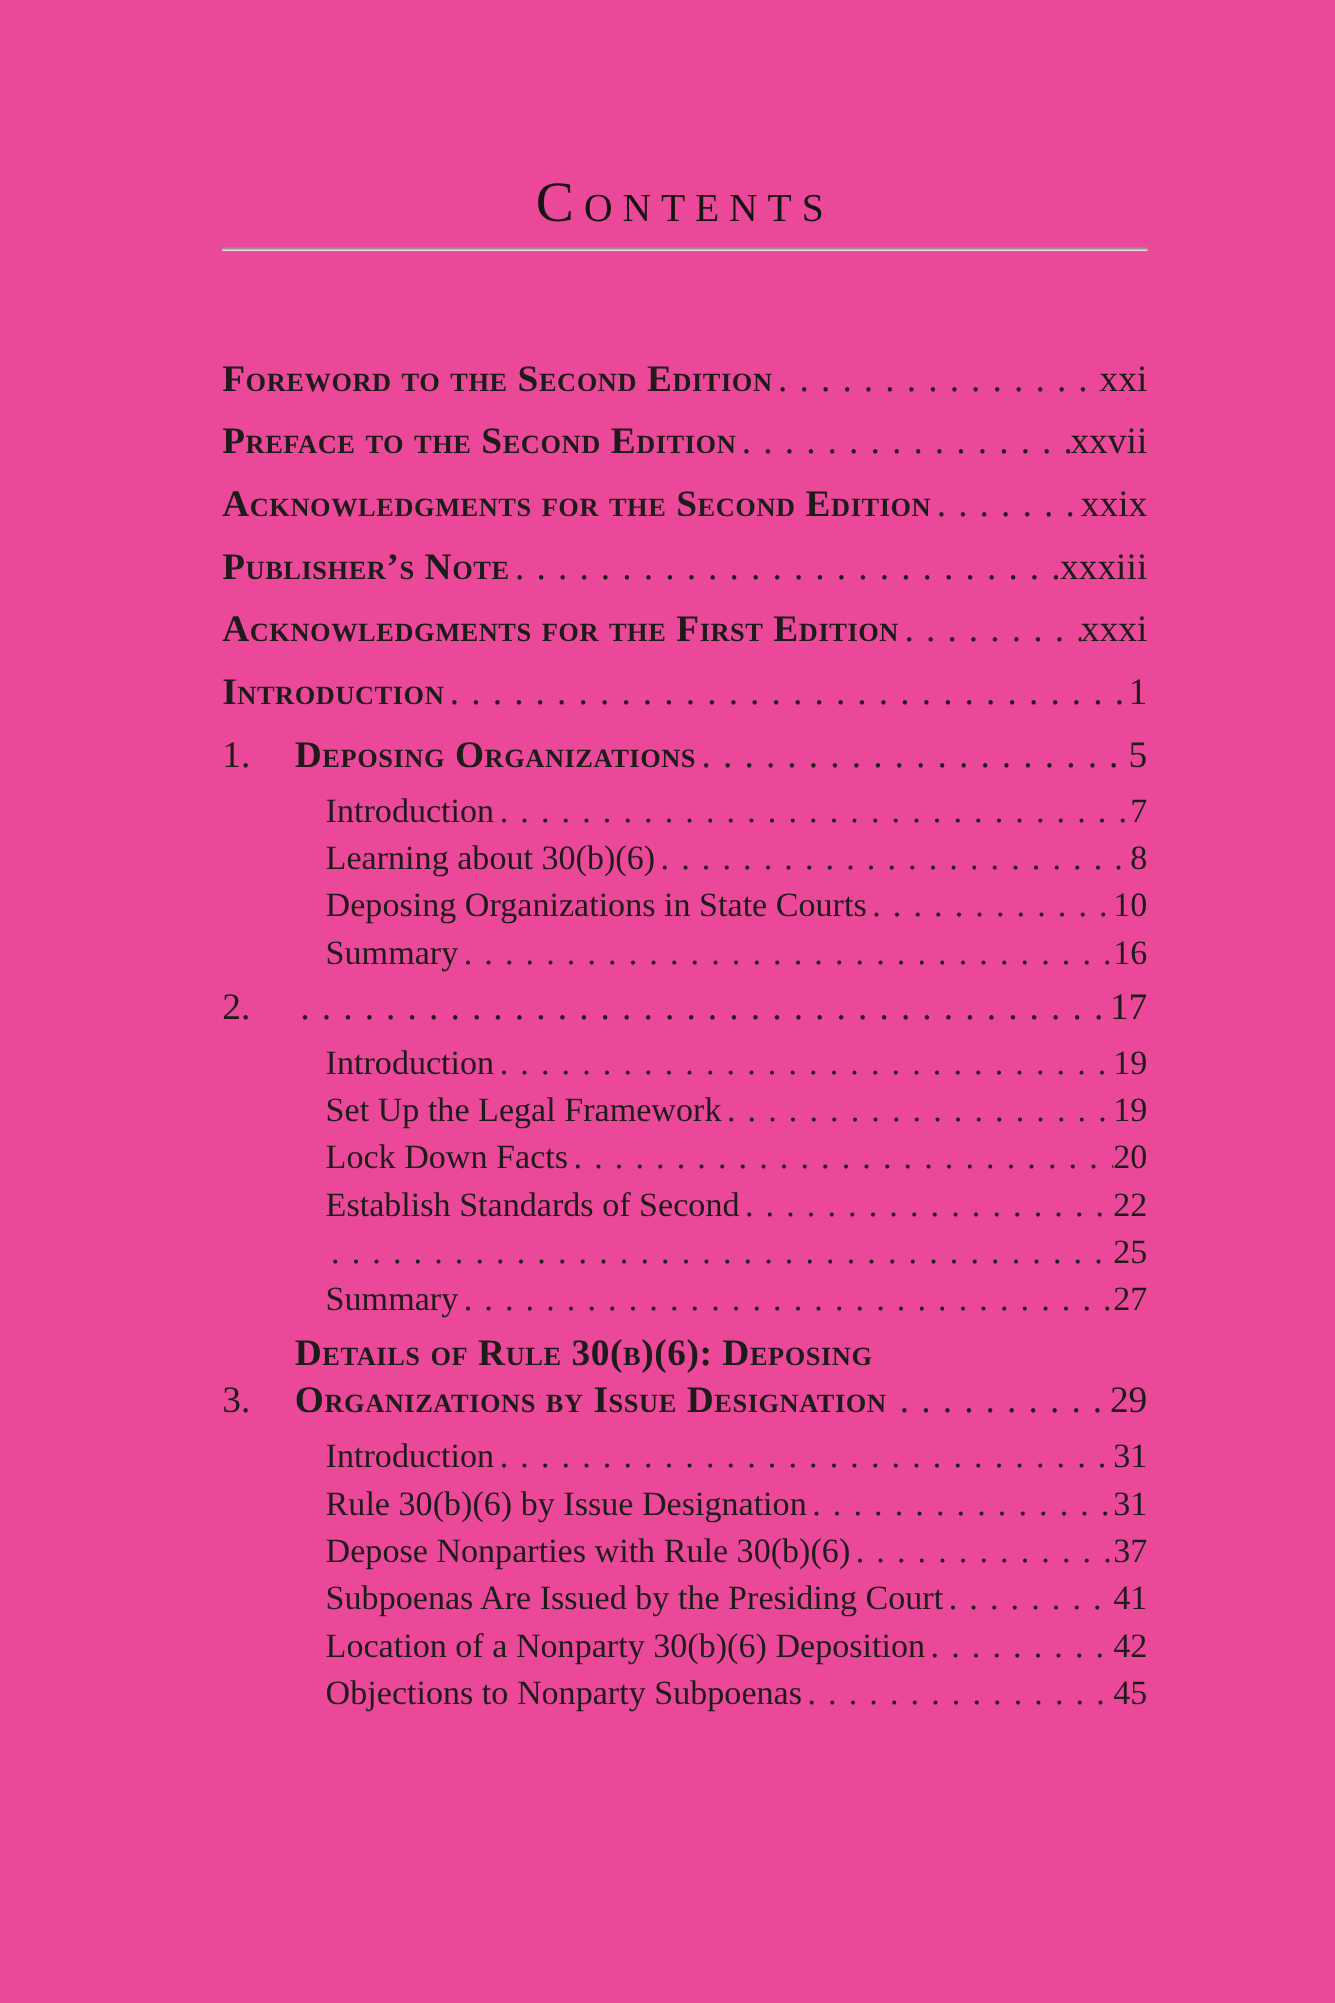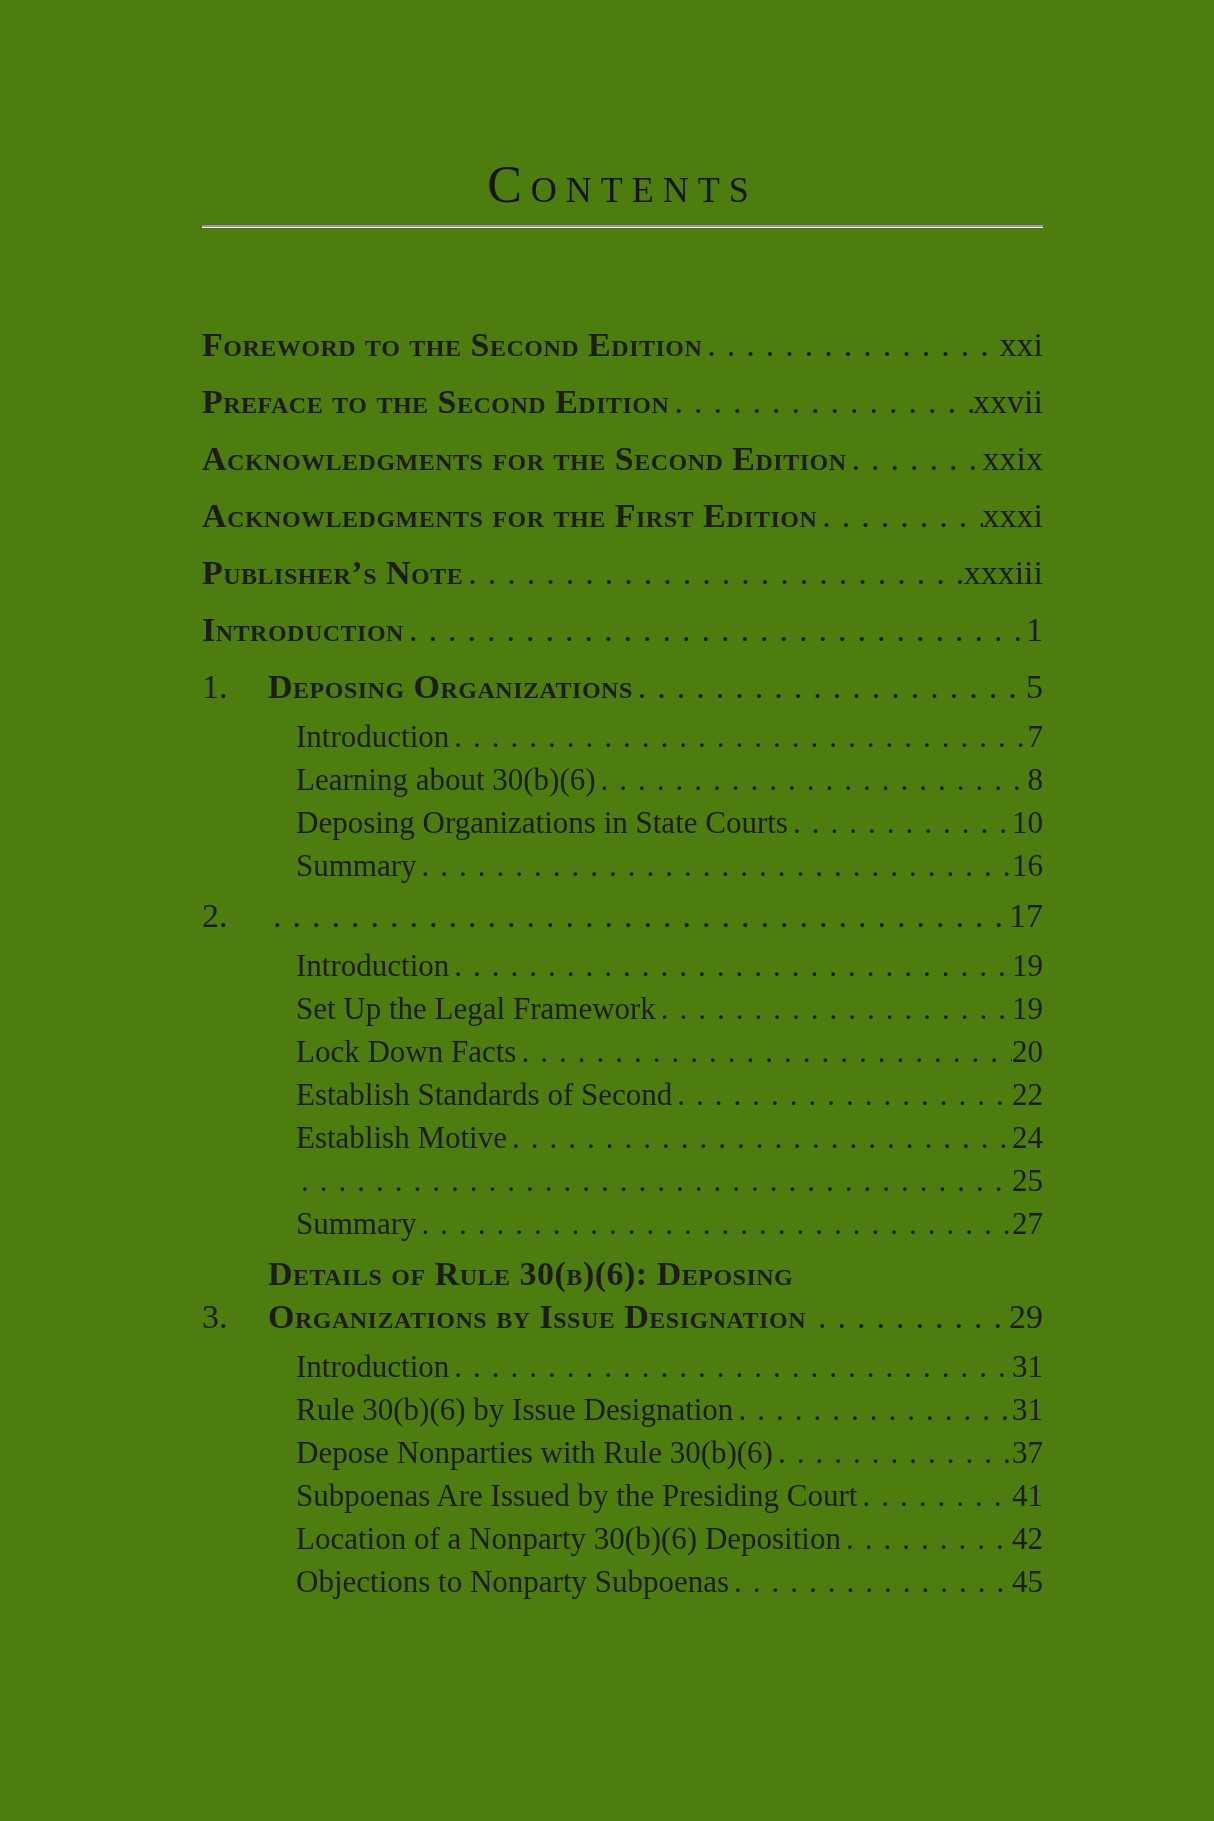--- a/index.html
+++ b/index.html
@@ -2,21 +2,21 @@
 <html><head>
 <meta charset="utf-8">
 <style>
   html, body { margin: 0; padding: 0; }
   body { background: #e8e7e6; }
 
   .page {
     position: relative;
     width: 1214px;
     height: 1821px;
-    background: #4d7c0f;
+    background: #ec4899;
     color: #1d1c1b;
     font-family: "Liberation Serif", "DejaVu Serif", serif;
     overflow: hidden;
   }
 
   .content {
     margin-left: 202px;
     width: 841px;
   }
 
@@ -118,28 +118,28 @@
         <span class="label sc">Preface to the Second Edition</span>
         <span class="dots"></span>
         <span class="pg">xxvii</span>
       </div>
       <div class="row fm-row">
         <span class="label sc">Acknowledgments for the Second Edition</span>
         <span class="dots"></span>
         <span class="pg">xxix</span>
       </div>
       <div class="row fm-row">
+        <span class="label sc">Publisher’s Note</span>
+        <span class="dots"></span>
+        <span class="pg">xxxiii</span>
+      </div>
+      <div class="row fm-row">
         <span class="label sc">Acknowledgments for the First Edition</span>
         <span class="dots"></span>
         <span class="pg">xxxi</span>
-      </div>
-      <div class="row fm-row">
-        <span class="label sc">Publisher’s Note</span>
-        <span class="dots"></span>
-        <span class="pg">xxxiii</span>
       </div>
       <div class="row fm-row">
         <span class="label sc">Introduction</span>
         <span class="dots"></span>
         <span class="pg">1</span>
       </div>
 
       <div class="chapter">
         <div class="row chap-row">
           <span class="chap-num">1.</span>
@@ -189,25 +189,20 @@
           <span class="label">Lock Down Facts</span>
           <span class="dots"></span>
           <span class="pg">20</span>
         </div>
         <div class="row sec-row">
           <span class="label">Establish Standards of Second</span>
           <span class="dots"></span>
           <span class="pg">22</span>
         </div>
         <div class="row sec-row">
-          <span class="label">Establish Motive</span>
-          <span class="dots"></span>
-          <span class="pg">24</span>
-        </div>
-        <div class="row sec-row">
           <span class="dots"></span>
           <span class="pg">25</span>
         </div>
         <div class="row sec-row">
           <span class="label">Summary</span>
           <span class="dots"></span>
           <span class="pg">27</span>
         </div>
       </div>
 

